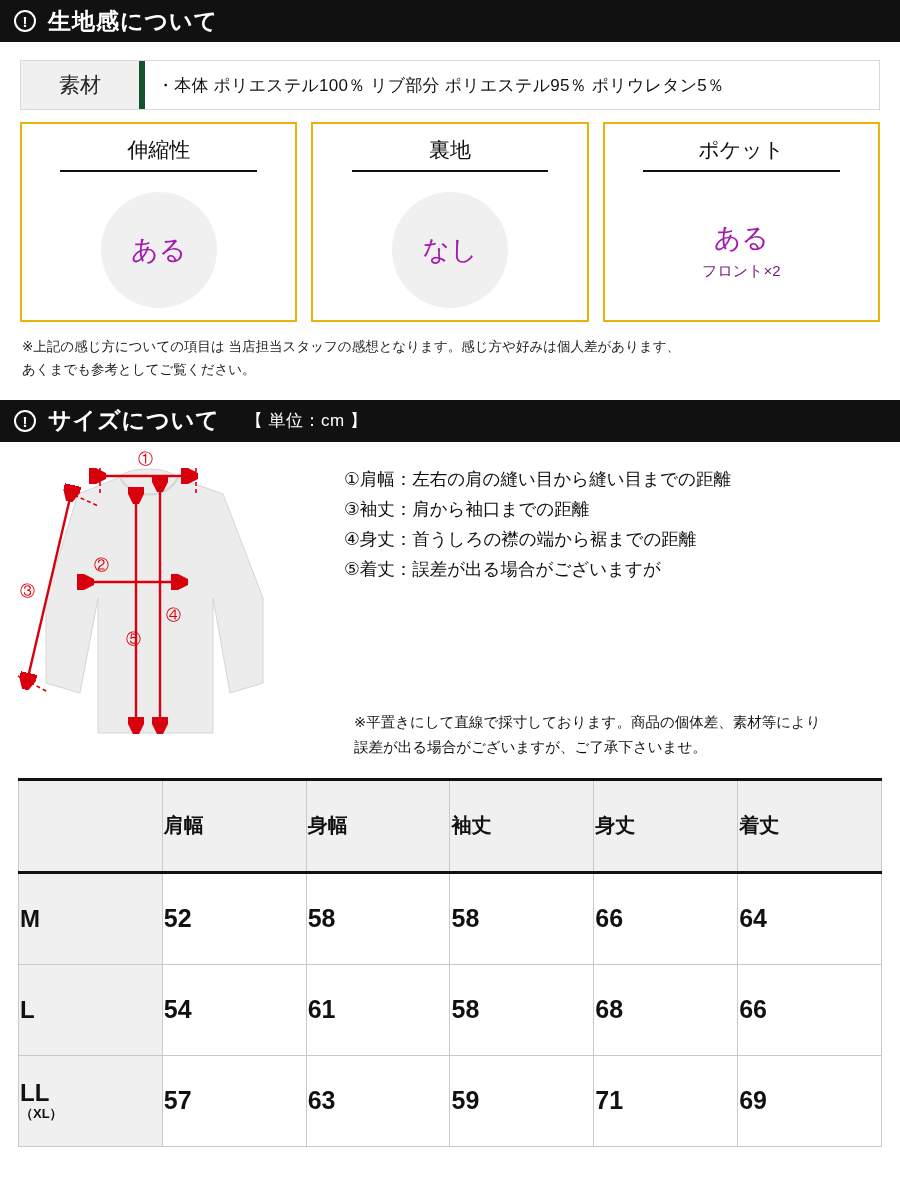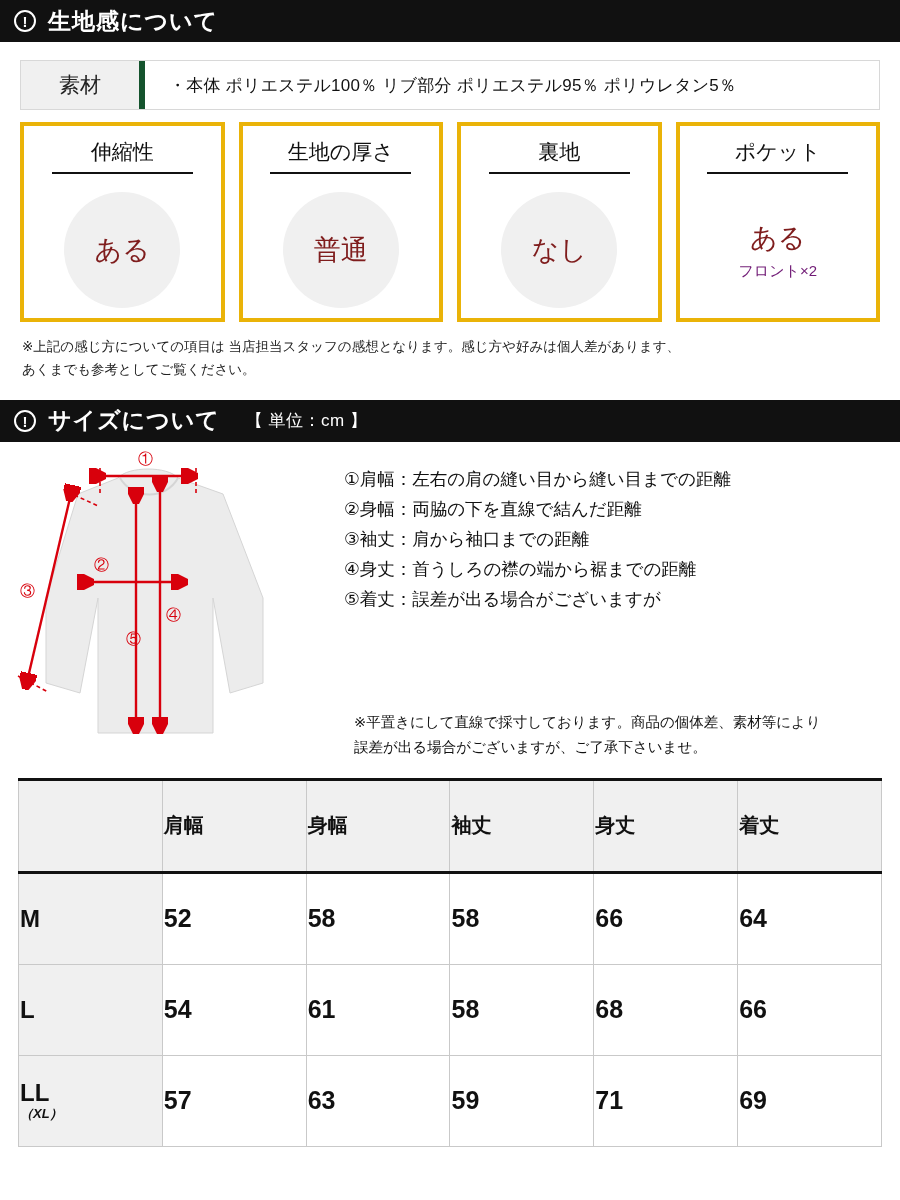--- a/index.html
+++ b/index.html
@@ -70,36 +70,36 @@
     align-items: center;
     justify-content: center;
     font-size: 21px;
     color: #222;
     border-right: 6px solid #14532d;
   }
   .material-value {
     flex: 1;
     display: flex;
     align-items: center;
-    padding-left: 24px;
+    padding-left: 12px;
     font-size: 17px;
     color: #111;
     letter-spacing: 0.2px;
   }
 
   
   .cards {
     margin: 12px 20px 0 20px;
     display: flex;
     gap: 14px;
   }
   .card {
     flex: 1;
     height: 200px;
-    border: 4px solid #eab308;
+    border: 2px solid #eab308;
     position: relative;
     box-sizing: border-box;
   }
   .card-title {
     text-align: center;
     font-size: 21px;
     padding-top: 12px;
     color: #111;
   }
   .card-underline {
@@ -127,21 +127,21 @@
     background: #f0f0f0;
     top: 50%;
     left: 50%;
     transform: translate(-50%, -50%);
     z-index: 0;
   }
   .card-value {
     position: relative;
     z-index: 1;
     font-size: 27px;
-    color: #7f1d1d;
+    color: #a21caf;
   }
   .card-sub {
     position: relative;
     z-index: 1;
     font-size: 15px;
     color: #701a75;
     margin-top: 6px;
   }
 
   
@@ -212,21 +212,20 @@
     width: 144px;
   }
   .size-table tbody td { background: #ffffff; }
   .size-table .outer-top th { border-top: 3px solid #111; }
   .size-table thead th { border-bottom: 3px solid #111; }
   .sub-label {
     display: block;
     font-size: 13px;
     font-weight: bold;
     margin-top: -2px;
-    font-style: italic;
   }
 </style>
 </head>
 <body>
 
 <div class="page">
 
   <div class="section-bar">
     <span class="bang-icon">!</span>
     <span class="section-title">生地感について</span>
@@ -237,28 +236,20 @@
     <div class="material-value">・本体 ポリエステル100％ リブ部分 ポリエステル95％ ポリウレタン5％</div>
   </div>
 
   <div class="cards">
     <div class="card">
       <div class="card-title">伸縮性</div>
       <div class="card-underline"></div>
       <div class="card-body">
         <div class="blob"></div>
         <div class="card-value">ある</div>
-      </div>
-    </div>
-    <div class="card">
-      <div class="card-title">生地の厚さ</div>
-      <div class="card-underline"></div>
-      <div class="card-body">
-        <div class="blob"></div>
-        <div class="card-value">普通</div>
       </div>
     </div>
     <div class="card">
       <div class="card-title">裏地</div>
       <div class="card-underline"></div>
       <div class="card-body">
         <div class="blob"></div>
         <div class="card-value">なし</div>
       </div>
     </div>
@@ -336,21 +327,20 @@
         <text x="130" y="16">①</text>
         <text x="86" y="122">②</text>
         <text x="12" y="148">③</text>
         <text x="158" y="172">④</text>
         <text x="118" y="196">⑤</text>
       </g>
     </svg>
 
     <div class="legend">
       <div class="legend-item">①肩幅：左右の肩の縫い目から縫い目までの距離</div>
-      <div class="legend-item">②身幅：両脇の下を直線で結んだ距離</div>
       <div class="legend-item">③袖丈：肩から袖口までの距離</div>
       <div class="legend-item">④身丈：首うしろの襟の端から裾までの距離</div>
       <div class="legend-item">⑤着丈：誤差が出る場合がございますが</div>
     </div>
 
     <div class="size-note">
       <div>※平置きにして直線で採寸しております。商品の個体差、素材等により</div>
       <div>誤差が出る場合がございますが、ご了承下さいませ。</div>
     </div>
   </div>

